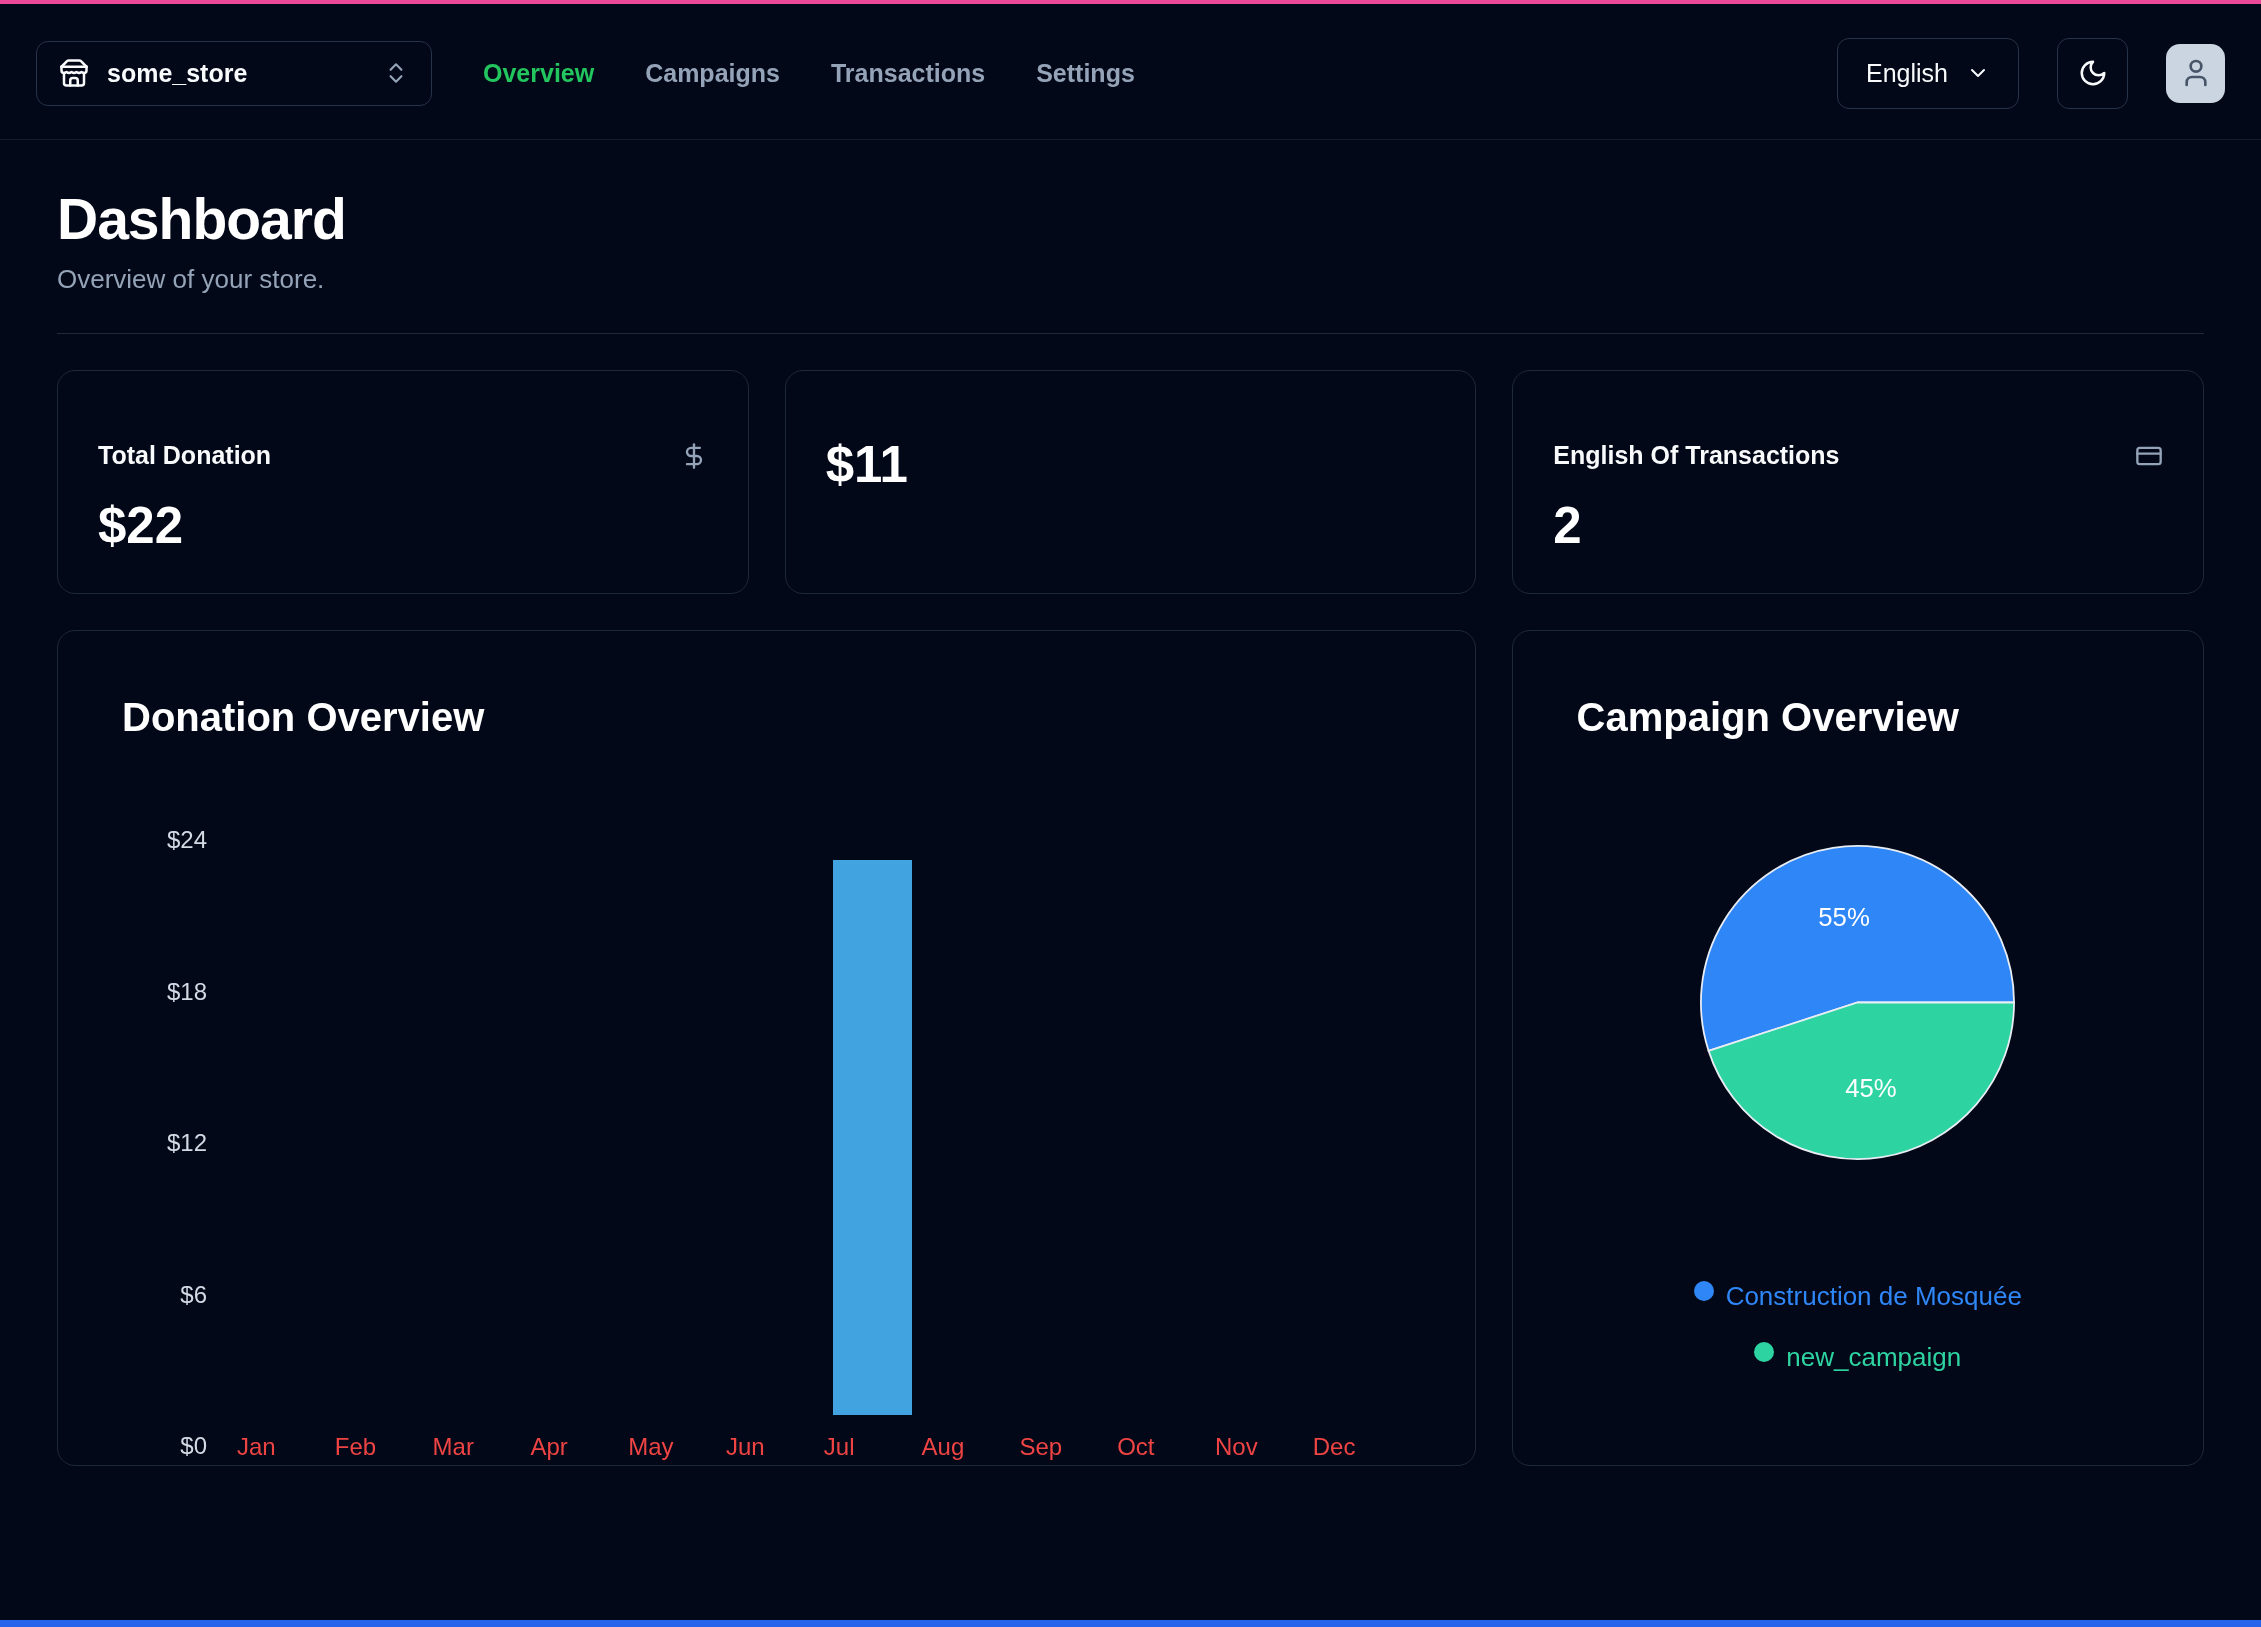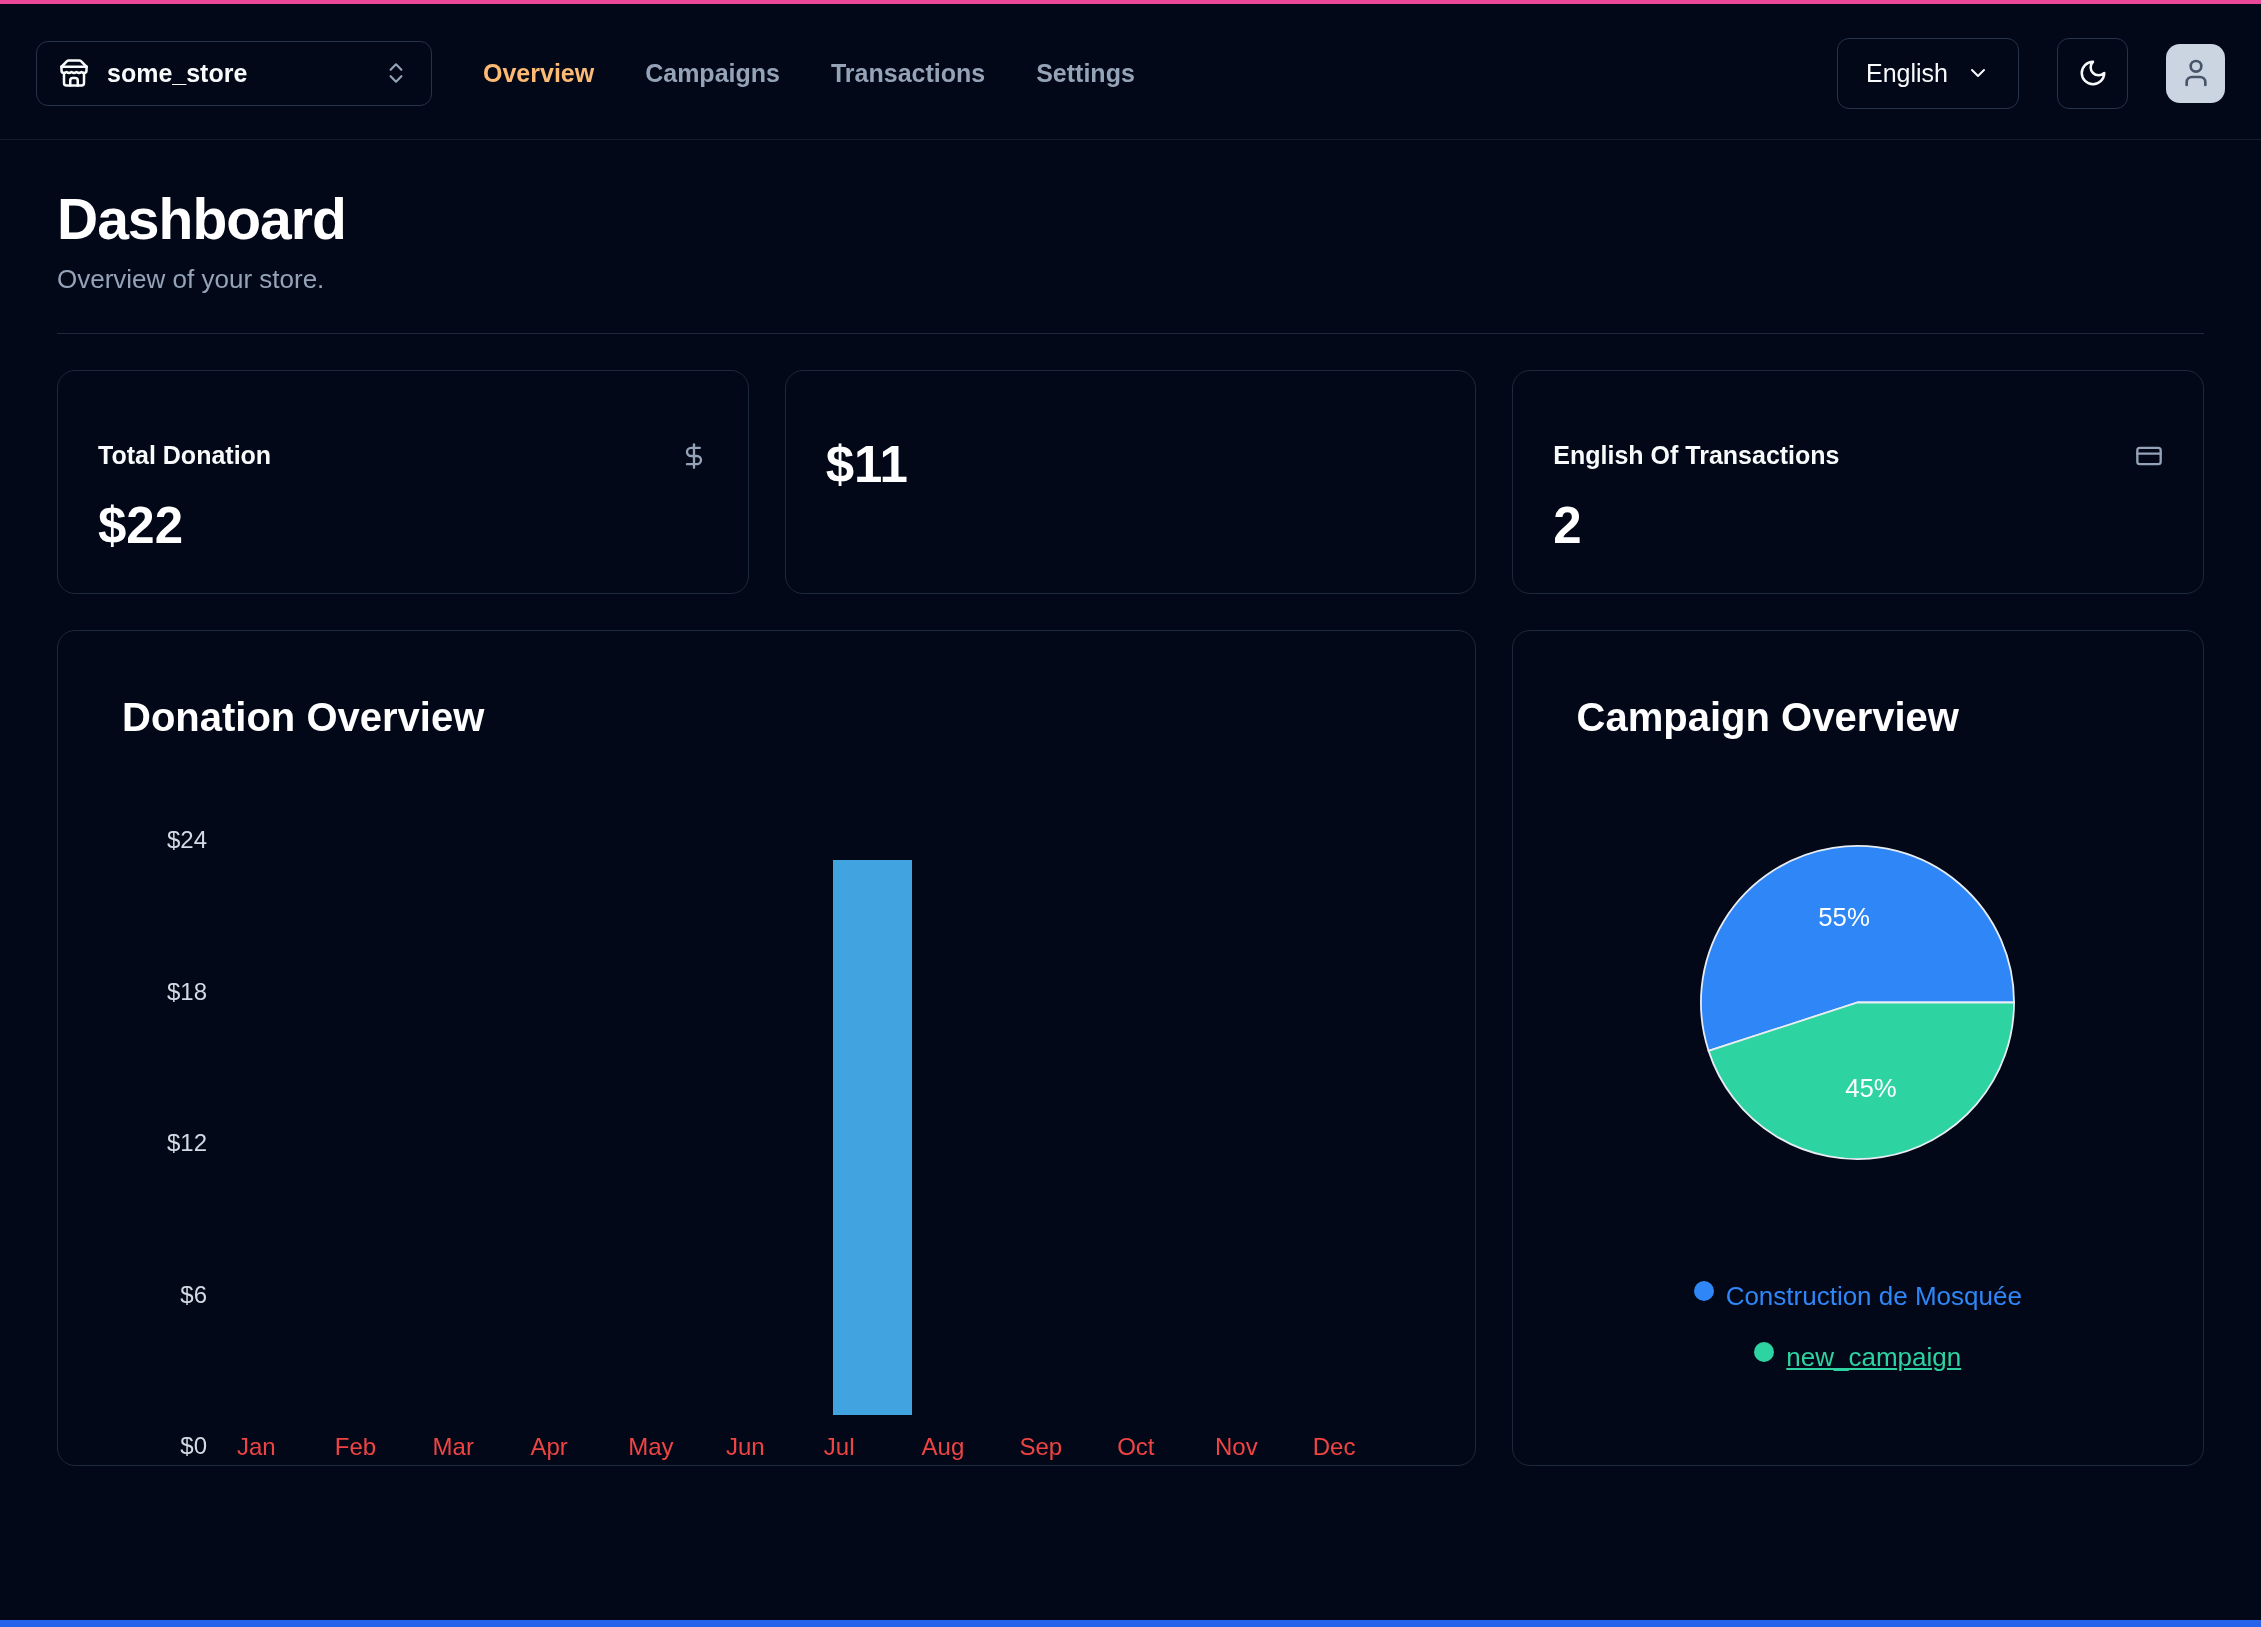--- a/index.html
+++ b/index.html
@@ -30,21 +30,21 @@
     display: flex; align-items: center; gap: 18px;
     padding: 0 22px; cursor: pointer;
   }
   .store-selector svg { width: 30px; height: 30px; }
   .store-label { font-size: 25px; font-weight: 700; }
   .chevrons { margin-left: auto; color: #94a3b8; display: flex; }
   .chevrons svg { width: 26px; height: 26px; }
 
   .main-nav { display: flex; gap: 51px; margin-left: 51px; }
   .nav-item { font-size: 25px; font-weight: 600; color: #94a3b8; cursor: pointer; text-decoration: none; }
-  .nav-item.active { color: #fdba74; }
+  .nav-item.active { color: #22c55e; }
 
   .header-right { margin-left: auto; display: flex; align-items: center; gap: 38px; }
   .lang-button {
     height: 71px; padding: 0 28px;
     border: 1px solid #26334a; border-radius: 12px;
     background: transparent; color: #f8fafc;
     display: flex; align-items: center; gap: 18px;
     font-size: 25px; font-weight: 500; cursor: pointer;
     font-family: inherit;
   }
@@ -256,21 +256,21 @@
             <text x="178.6" y="250.8" text-anchor="middle" dominant-baseline="central" class="pie-label">45%</text>
           </svg>
       </div>
       <div class="legend">
           <div class="legend-row">
             <span class="legend-dot" style="background: rgb(47, 134, 246);"></span>
             <span style="color: rgb(47, 134, 246);">Construction de Mosquée</span>
           </div>
           <div class="legend-row">
             <span class="legend-dot" style="background: rgb(46, 211, 162);"></span>
-            <span style="color: rgb(46, 211, 162); text-decoration: underline;">new_campaign</span>
+            <span style="color: rgb(46, 211, 162);">new_campaign</span>
           </div>
         </div>
     </section>
   </div>
 </main>
 
 <div class="bottom-strip" style="background: rgb(37, 99, 235);"></div>
 
 
 </body></html>

